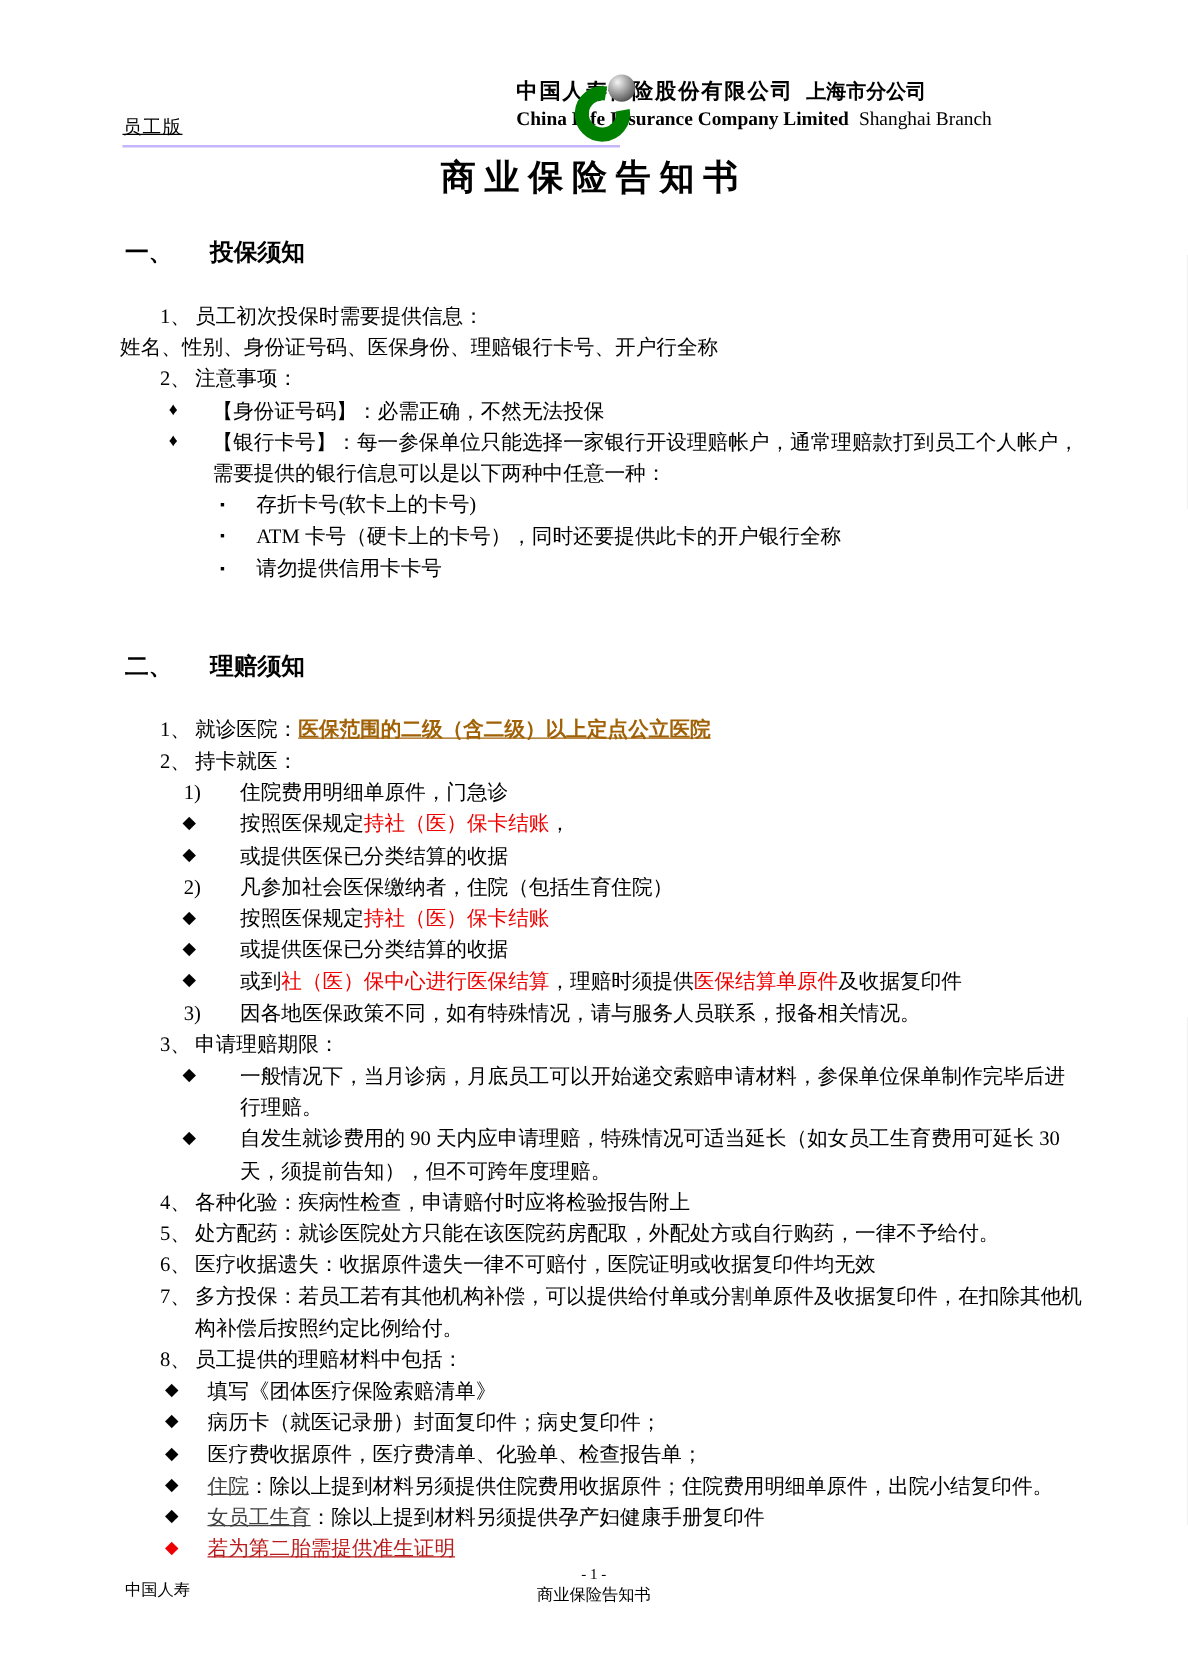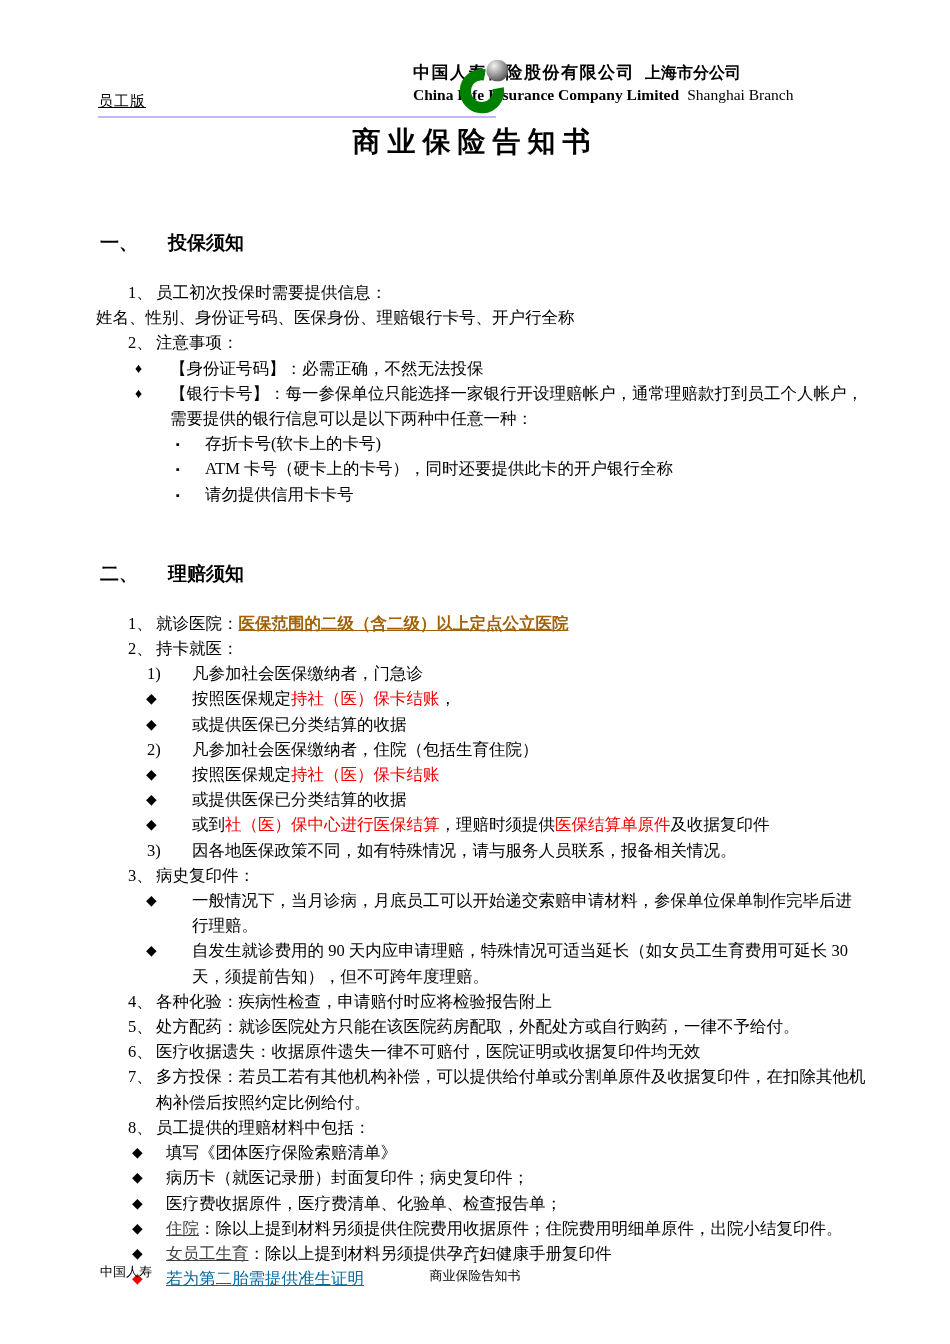--- a/index.html
+++ b/index.html
@@ -27,21 +27,21 @@
     font-family:"Liberation Sans","DejaVu Sans",sans-serif;}
   .company-en{font-size:15.5px;font-weight:bold;}
   .branch-en{font-size:15.5px;font-weight:normal;margin-left:8px;}
   .logo{position:absolute;left:455px;top:54px;width:62px;height:64px;}
   
   .doc-title{
     position:absolute;top:123px;left:0;width:100%;text-align:center;
     font-size:28px;font-weight:bold;letter-spacing:7px;
   }
   
-  .doc-body{position:absolute;top:190px;left:0;width:827px;font-size:16.5px;margin-top:40px;}
+  .doc-body{position:absolute;top:190px;left:0;width:827px;font-size:16.5px;}
   .sec{margin:0;}
   .sec-heading{
     font-family:"Liberation Sans","DejaVu Sans",sans-serif;
     font-size:19px;font-weight:bold;line-height:26px;
     margin:0 0 24px 100px;
   }
   .sec-heading .sh-title{margin-left:30px;}
   .sec + .sec .sec-heading{margin-top:54px;}
   .line{position:relative;line-height:25.2px;margin:0;min-height:25.2px;
     width:868px;box-sizing:border-box;}
@@ -50,21 +50,21 @@
   .t-plain{padding-left:96px;}
   .t-num1 {padding-left:156px;} .t-num1 .mk{left:128px;}
   .t-par  {padding-left:192px;} .t-par  .mk{left:147px;}
   .t-dia  {padding-left:192px;} .t-dia  .mk{left:146px;font-size:14px;}
   .t-dsm  {padding-left:170px;} .t-dsm  .mk{left:135px;font-size:14px;}
   .t-sq   {padding-left:205px;} .t-sq   .mk{left:176px;font-size:11px;top:1px;}
   .t-dmid {padding-left:166px;} .t-dmid .mk{left:132px;font-size:14px;}
   
   .r-red{color:#ee0000;}
   .r-redbu{color:#a16207;font-weight:bold;text-decoration:underline;}
-  .r-redu{color:#0369a1;text-decoration:underline;}
+  .r-redu{color:#b91c1c;text-decoration:underline;}
   .r-link{color:#404040;text-decoration:underline;cursor:pointer;}
   .mk-red{color:#ee0000;}
   
   .footer-page-num{position:absolute;top:1252px;left:0;width:100%;
     text-align:center;font-size:12px;}
   .footer-doc-name{position:absolute;top:1267px;left:0;width:100%;
     text-align:center;font-size:13px;}
   .footer-left{position:absolute;top:1263px;left:100px;font-size:13px;}
 </style>
 </head>
@@ -110,29 +110,29 @@
         <div class="line t-dsm"><span class="mk">♦</span><span>【身份证号码】：必需正确，不然无法投保</span></div>
         <div class="line t-dsm"><span class="mk">♦</span><span>【银行卡号】：每一参保单位只能选择一家银行开设理赔帐户，通常理赔款打到员工个人帐户，需要提供的银行信息可以是以下两种中任意一种：</span></div>
         <div class="line t-sq"><span class="mk">▪</span><span>存折卡号(软卡上的卡号)</span></div>
         <div class="line t-sq"><span class="mk">▪</span><span>ATM 卡号（硬卡上的卡号），同时还要提供此卡的开户银行全称</span></div>
         <div class="line t-sq"><span class="mk">▪</span><span>请勿提供信用卡卡号</span></div>
       </div>
       <div class="sec">
         <div class="sec-heading"><span class="sh-num">二、</span><span class="sh-title">理赔须知</span></div>
         <div class="line t-num1"><span class="mk">1、</span><span>就诊医院：</span><span class="r-redbu">医保范围的二级（含二级）以上定点公立医院</span></div>
         <div class="line t-num1"><span class="mk">2、</span><span>持卡就医：</span></div>
-        <div class="line t-par"><span class="mk">1)</span><span>凡参加社会医保缴纳者，门急诊</span></div>
+        <div class="line t-par"><span class="mk">1)</span><span>住院费用明细单原件，门急诊</span></div>
         <div class="line t-dia"><span class="mk">◆</span><span>按照医保规定</span><span class="r-red">持社（医）保卡结账</span><span>，</span></div>
         <div class="line t-dia"><span class="mk">◆</span><span>或提供医保已分类结算的收据</span></div>
         <div class="line t-par"><span class="mk">2)</span><span>凡参加社会医保缴纳者，住院（包括生育住院）</span></div>
         <div class="line t-dia"><span class="mk">◆</span><span>按照医保规定</span><span class="r-red">持社（医）保卡结账</span></div>
         <div class="line t-dia"><span class="mk">◆</span><span>或提供医保已分类结算的收据</span></div>
         <div class="line t-dia"><span class="mk">◆</span><span>或到</span><span class="r-red">社（医）保中心进行医保结算</span><span>，理赔时须提供</span><span class="r-red">医保结算单原件</span><span>及收据复印件</span></div>
         <div class="line t-par"><span class="mk">3)</span><span>因各地医保政策不同，如有特殊情况，请与服务人员联系，报备相关情况。</span></div>
-        <div class="line t-num1"><span class="mk">3、</span><span>病史复印件：</span></div>
+        <div class="line t-num1"><span class="mk">3、</span><span>申请理赔期限：</span></div>
         <div class="line t-dia"><span class="mk">◆</span><span>一般情况下，当月诊病，月底员工可以开始递交索赔申请材料，参保单位保单制作完毕后进行理赔。</span></div>
         <div class="line t-dia"><span class="mk">◆</span><span>自发生就诊费用的 90 天内应申请理赔，特殊情况可适当延长（如女员工生育费用可延长 30 天，须提前告知），但不可跨年度理赔。</span></div>
         <div class="line t-num1"><span class="mk">4、</span><span>各种化验：疾病性检查，申请赔付时应将检验报告附上</span></div>
         <div class="line t-num1"><span class="mk">5、</span><span>处方配药：就诊医院处方只能在该医院药房配取，外配处方或自行购药，一律不予给付。</span></div>
         <div class="line t-num1"><span class="mk">6、</span><span>医疗收据遗失：收据原件遗失一律不可赔付，医院证明或收据复印件均无效</span></div>
         <div class="line t-num1"><span class="mk">7、</span><span>多方投保：若员工若有其他机构补偿，可以提供给付单或分割单原件及收据复印件，在扣除其他机构补偿后按照约定比例给付。</span></div>
         <div class="line t-num1"><span class="mk">8、</span><span>员工提供的理赔材料中包括：</span></div>
         <div class="line t-dmid"><span class="mk">◆</span><span>填写《团体医疗保险索赔清单》</span></div>
         <div class="line t-dmid"><span class="mk">◆</span><span>病历卡（就医记录册）封面复印件；病史复印件；</span></div>
         <div class="line t-dmid"><span class="mk">◆</span><span>医疗费收据原件，医疗费清单、化验单、检查报告单；</span></div>

